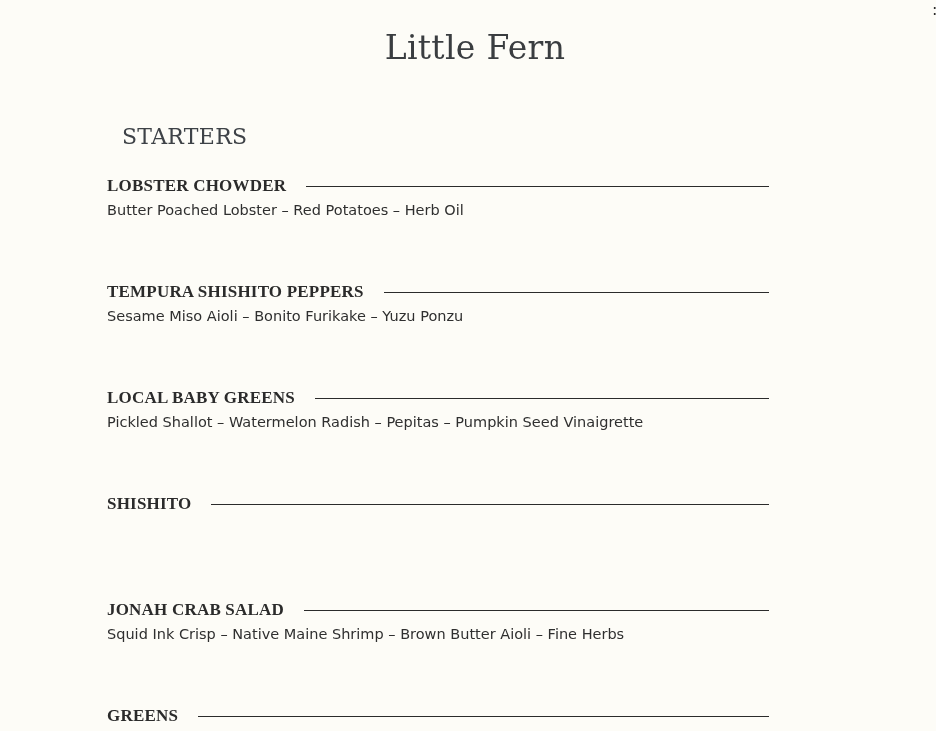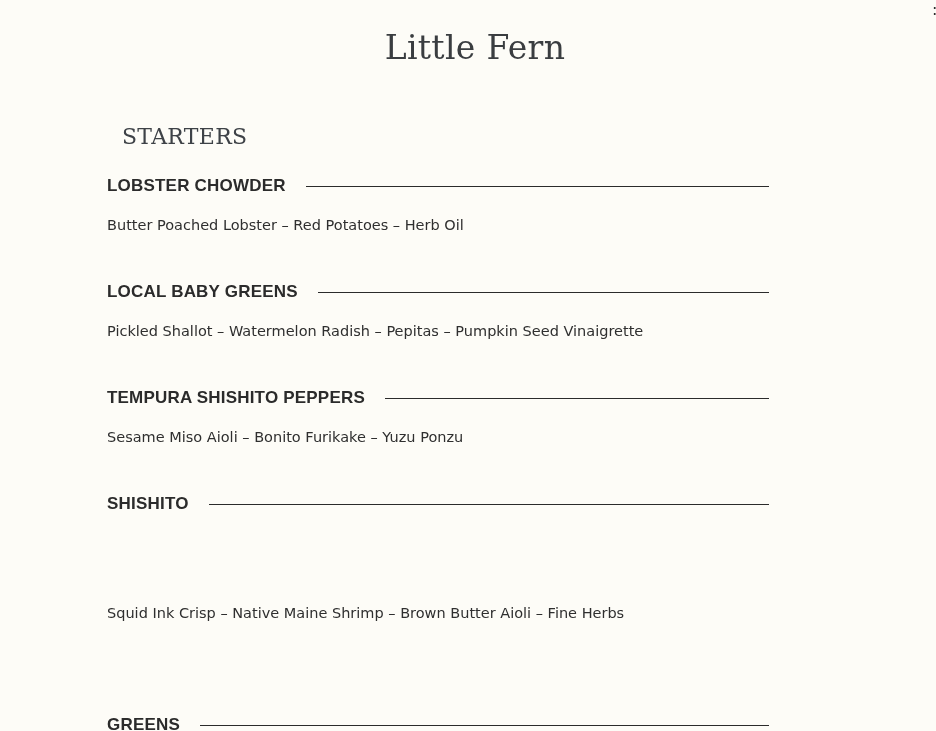--- a/index.html
+++ b/index.html
@@ -59,38 +59,38 @@
       height: 98px;
       position: relative;
     }
     .item-header {
       display: flex;
       align-items: center;
       height: 28px;
       margin-top: 8px;
     }
     .item-name {
-      font-family: Liberation Sans, sans-serif;
+      font-family: Liberation Serif, serif;
       font-weight: bold;
       font-size: 17px;
       color: #2b2b2b;
       white-space: nowrap;
       letter-spacing: 0.2px;
       padding-right: 20px;
     }
     .item-rule {
       flex: 1;
       height: 1px;
       background: #2b2b2b;
     }
     .item-desc {
       font-family: "DejaVu Sans", sans-serif;
       font-size: 14.5px;
       color: #2f2f2f;
-      margin-top: 17px;
+      margin-top: 2px;
       white-space: nowrap;
     }
   </style>
 </head>
 <body>
 
 <div class="edge-mark">:</div>
 
 <h1 class="restaurant-title">Little Fern</h1>
 
@@ -100,42 +100,46 @@
   <div class="menu-item">
     <div class="item-header">
       <span class="item-name">LOBSTER CHOWDER</span>
       <span class="item-rule"></span>
     </div>
     <div class="item-desc">Butter Poached Lobster – Red Potatoes – Herb Oil</div>
   </div>
 
   <div class="menu-item">
     <div class="item-header">
+      <span class="item-name">TEMPURA SHISHITO PEPPERS</span>
+      <span class="item-rule"></span>
+    </div>
+    <div class="item-desc">Sesame Miso Aioli – Bonito Furikake – Yuzu Ponzu</div>
+  </div>
+
+  <div class="menu-item">
+    <div class="item-header">
       <span class="item-name">LOCAL BABY GREENS</span>
       <span class="item-rule"></span>
     </div>
     <div class="item-desc">Pickled Shallot – Watermelon Radish – Pepitas – Pumpkin Seed Vinaigrette</div>
-  </div>
-
-  <div class="menu-item">
-    <div class="item-header">
-      <span class="item-name">TEMPURA SHISHITO PEPPERS</span>
-      <span class="item-rule"></span>
-    </div>
-    <div class="item-desc">Sesame Miso Aioli – Bonito Furikake – Yuzu Ponzu</div>
   </div>
 
   <div class="menu-item">
     <div class="item-header">
       <span class="item-name">SHISHITO</span>
       <span class="item-rule"></span>
     </div>
   </div>
 
   <div class="menu-item">
+    <div class="item-header">
+      <span class="item-name">JONAH CRAB SALAD</span>
+      <span class="item-rule"></span>
+    </div>
     <div class="item-desc">Squid Ink Crisp – Native Maine Shrimp – Brown Butter Aioli – Fine Herbs</div>
   </div>
 
   <div class="menu-item">
     <div class="item-header">
       <span class="item-name">GREENS</span>
       <span class="item-rule"></span>
     </div>
     <div class="item-desc">Squash Ribbon – Baby Kale – Red Pear – Spiced Honey Vinaigrette</div>
   </div>

